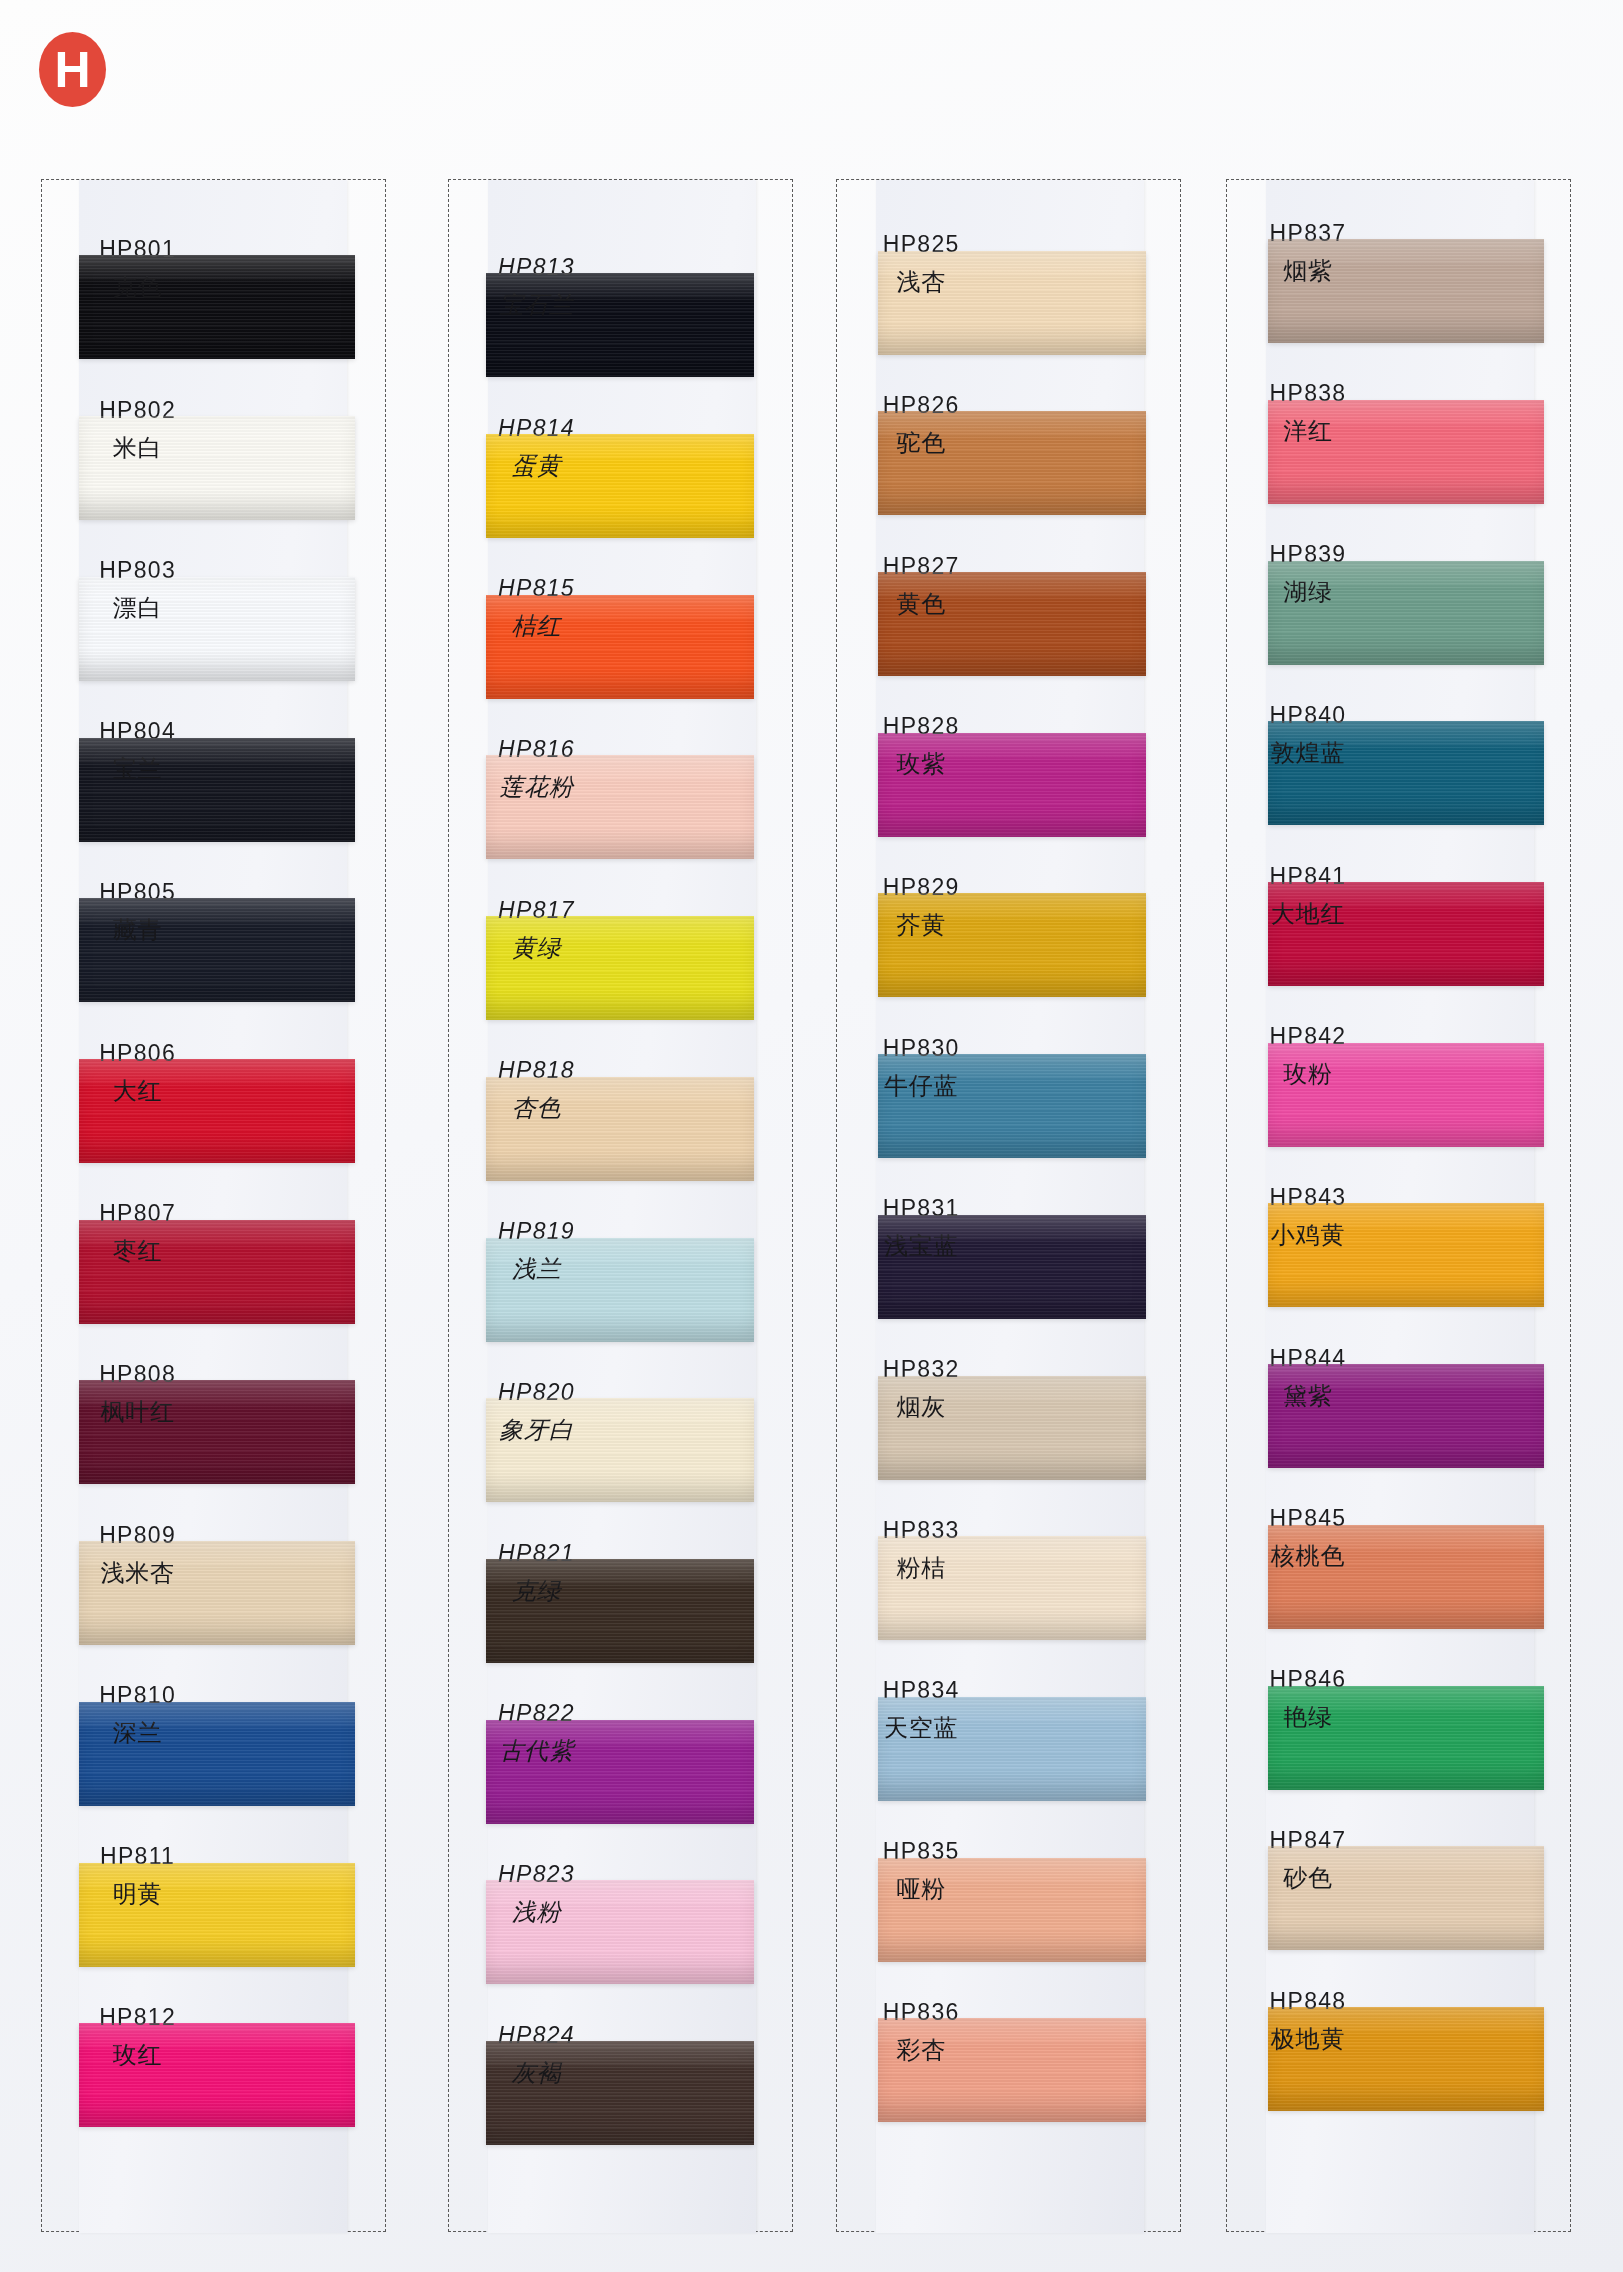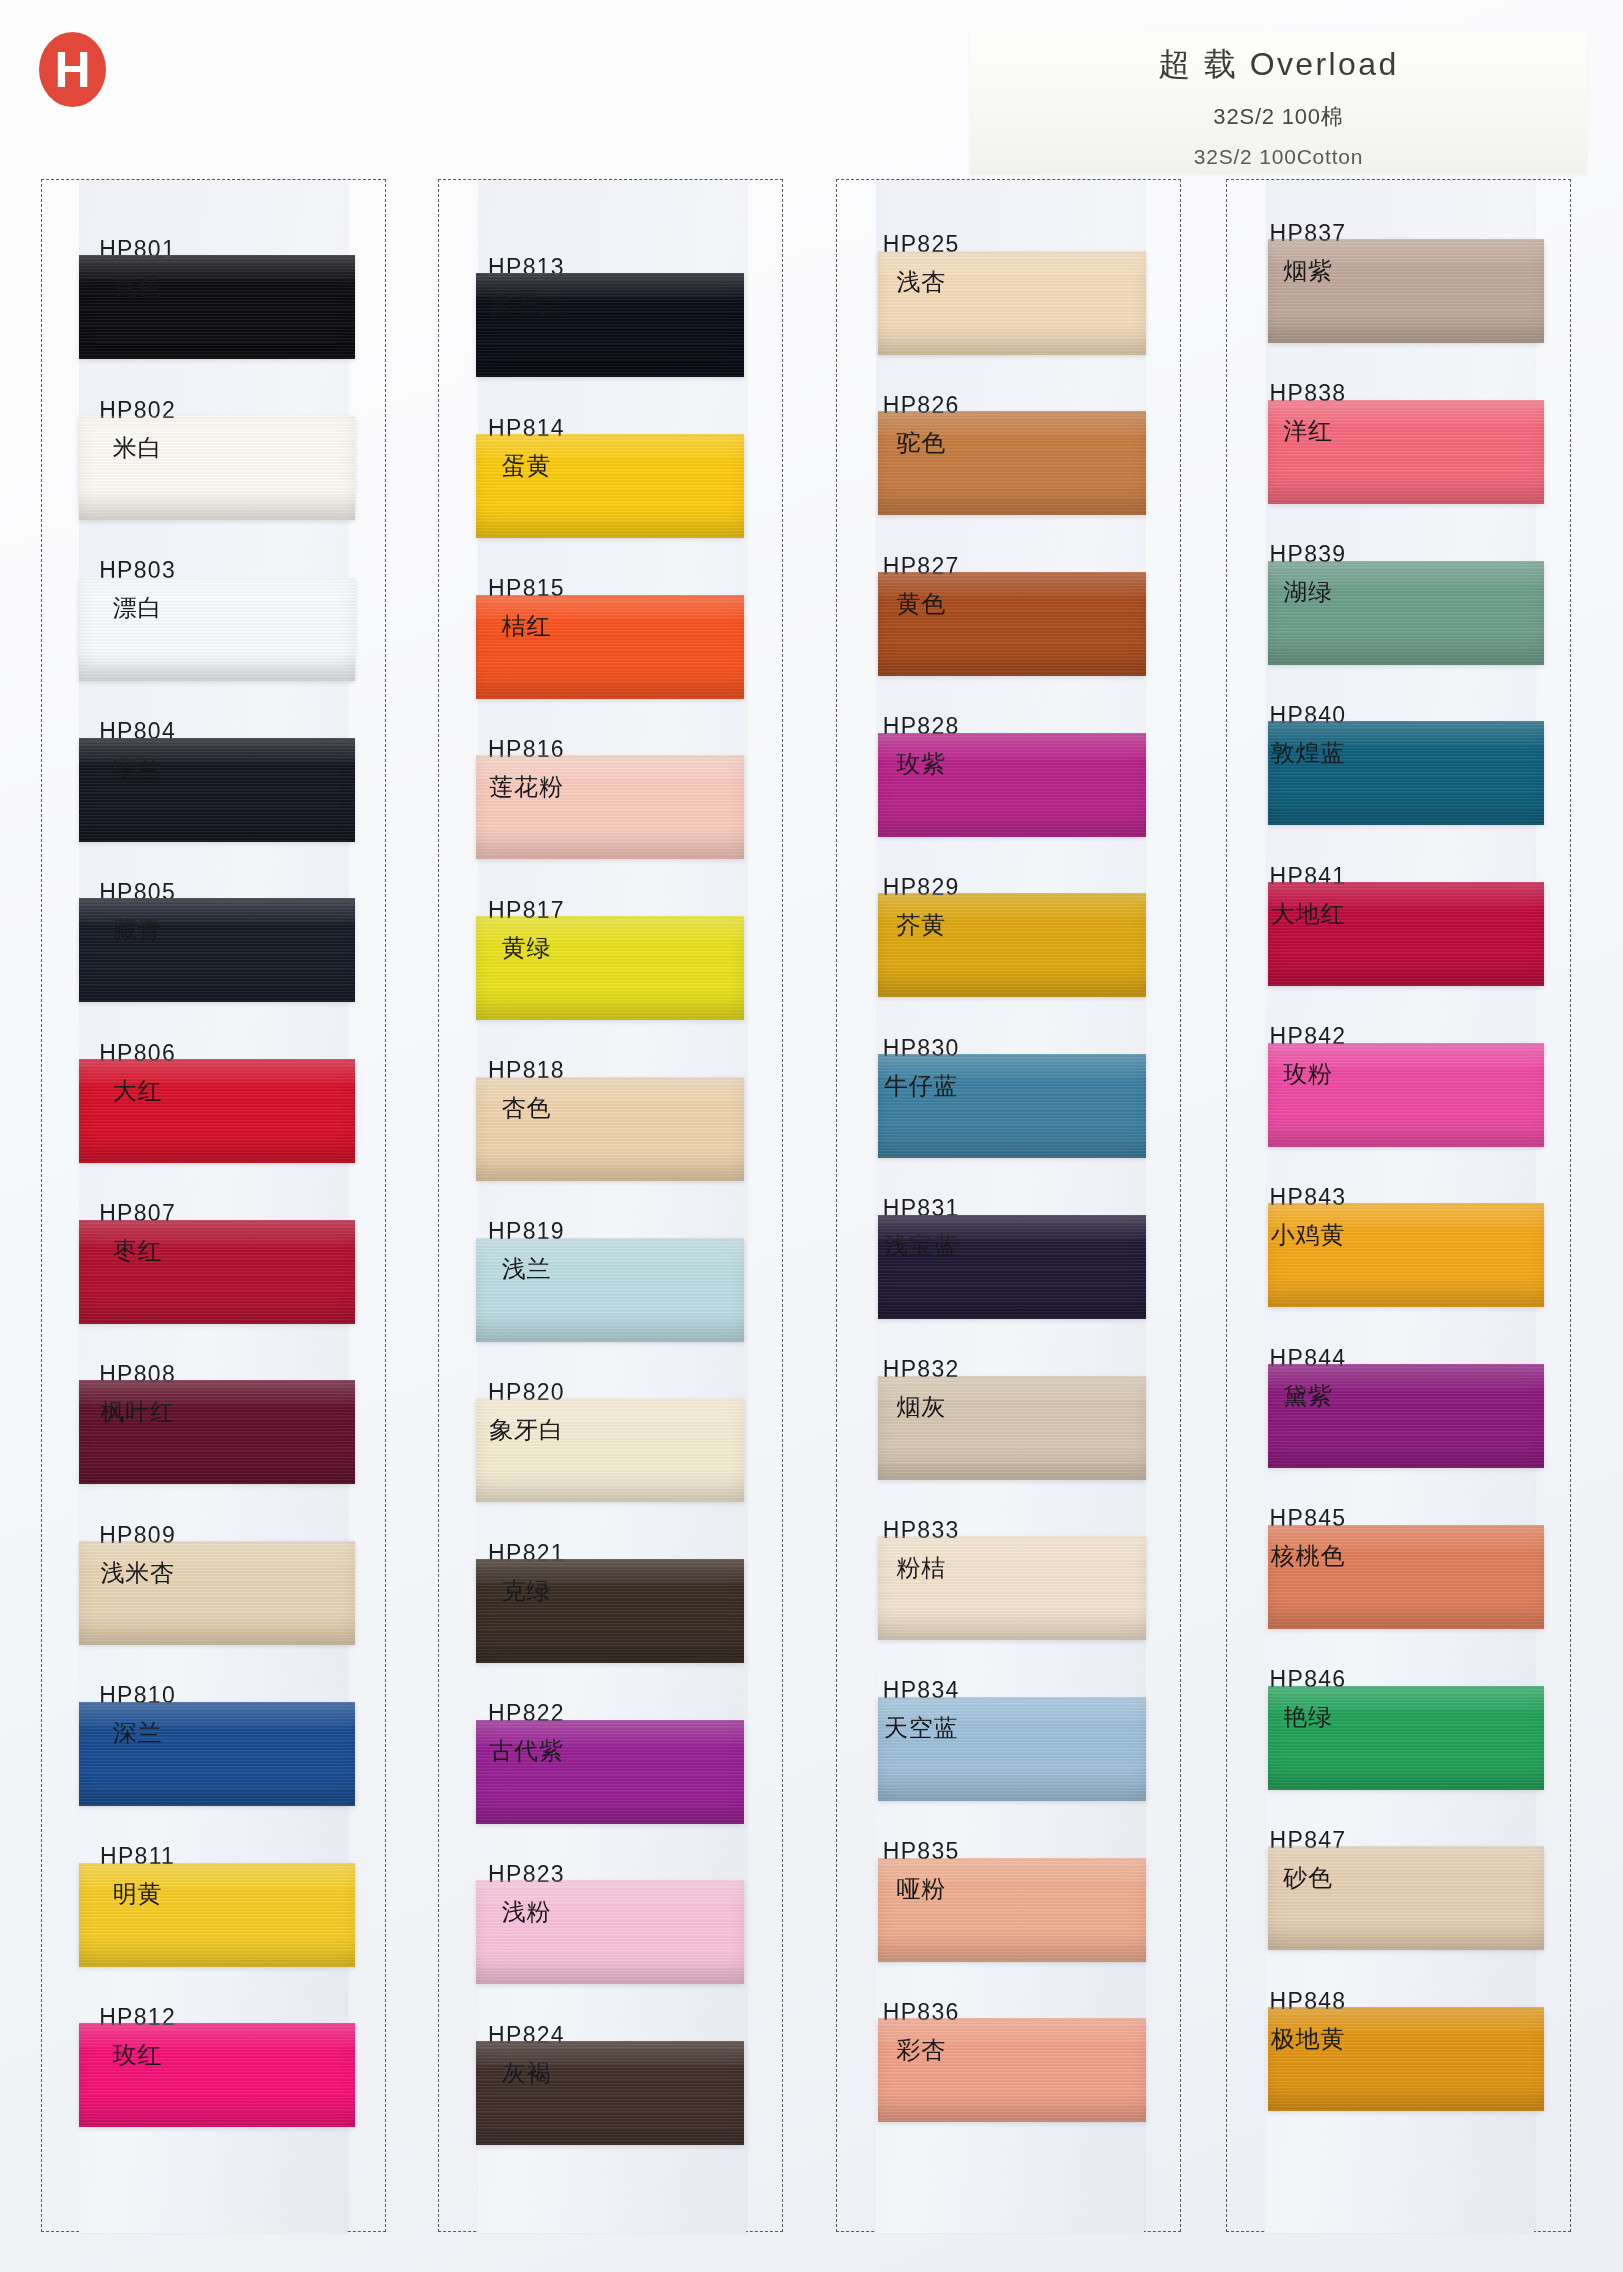--- a/index.html
+++ b/index.html
@@ -35,21 +35,21 @@
   .title-sub1 { font-size: 22px; color: #4a4843; margin-top: 14.6px; letter-spacing: 0.8px; }
   .title-sub2 { font-size: 21px; color: #5c5a55; margin-top: 13px; letter-spacing: 0.8px; }
 
   
   .cols { position: absolute; left: 0; top: 179px; width: 1623px; height: 2078px; }
   .col {
     position: absolute; top: 0; width: 345px; height: 2053px;
     border: 1.6px dashed #5a5a5a; background: transparent;
   }
   .col-1 { left: 41px; }
-  .col-2 { left: 438px; }
+  .col-2 { left: 448px; font-style: italic; }
   .col-3 { left: 836px; }
   .col-4 { left: 1226px; }
 
   .card {
     position: absolute; left: 39px; top: 0; width: 268px; height: 2053px;
     background: linear-gradient(96deg,#eef0f6 0%,#f4f5f9 52%,#e7e9f0 100%);
     box-shadow: 0.8px 0 3.2px rgba(0,0,0,0.06);
   }
   .col-1 .card { left: 37px; }
 
@@ -90,25 +90,20 @@
 </style>
 </head>
 <body>
 
 <div class="page">
 
   <div class="brand">
     <div class="brand-mark">H</div>
   </div>
 
-  <div class="title-card">
-    <div class="title-main">超 载 Overload</div>
-    <div class="title-sub1">32S/2  100棉</div>
-    <div class="title-sub2">32S/2  100Cotton</div>
-  </div>
 
   <div class="cols">
     <div class="col col-1">
       <div class="card"></div>
       <div class="swatches">
           <div class="sw-wrap" style="left: 37px; top: 75px; width: 276px; height: 104px;">
             <div class="sw" style="background: rgb(13, 13, 17);"></div>
           </div>
           <div class="sw-wrap" style="left: 37px; top: 236px; width: 276px; height: 104px;">
             <div class="sw" style="background: rgb(251, 250, 244);"></div>

